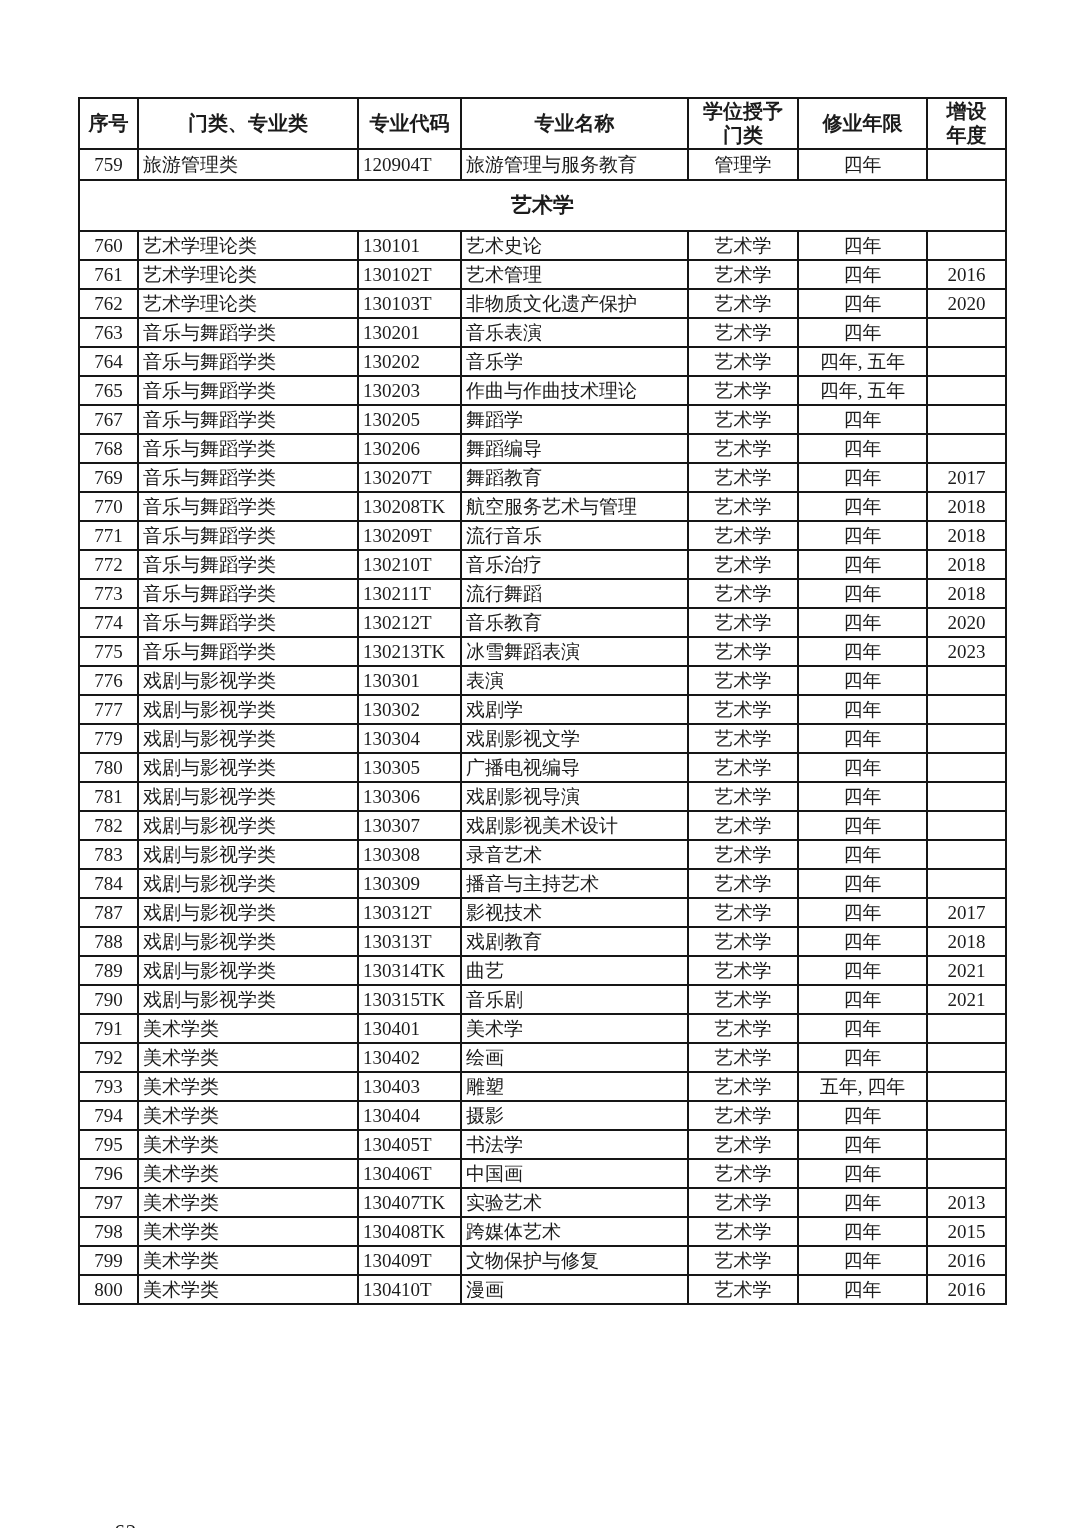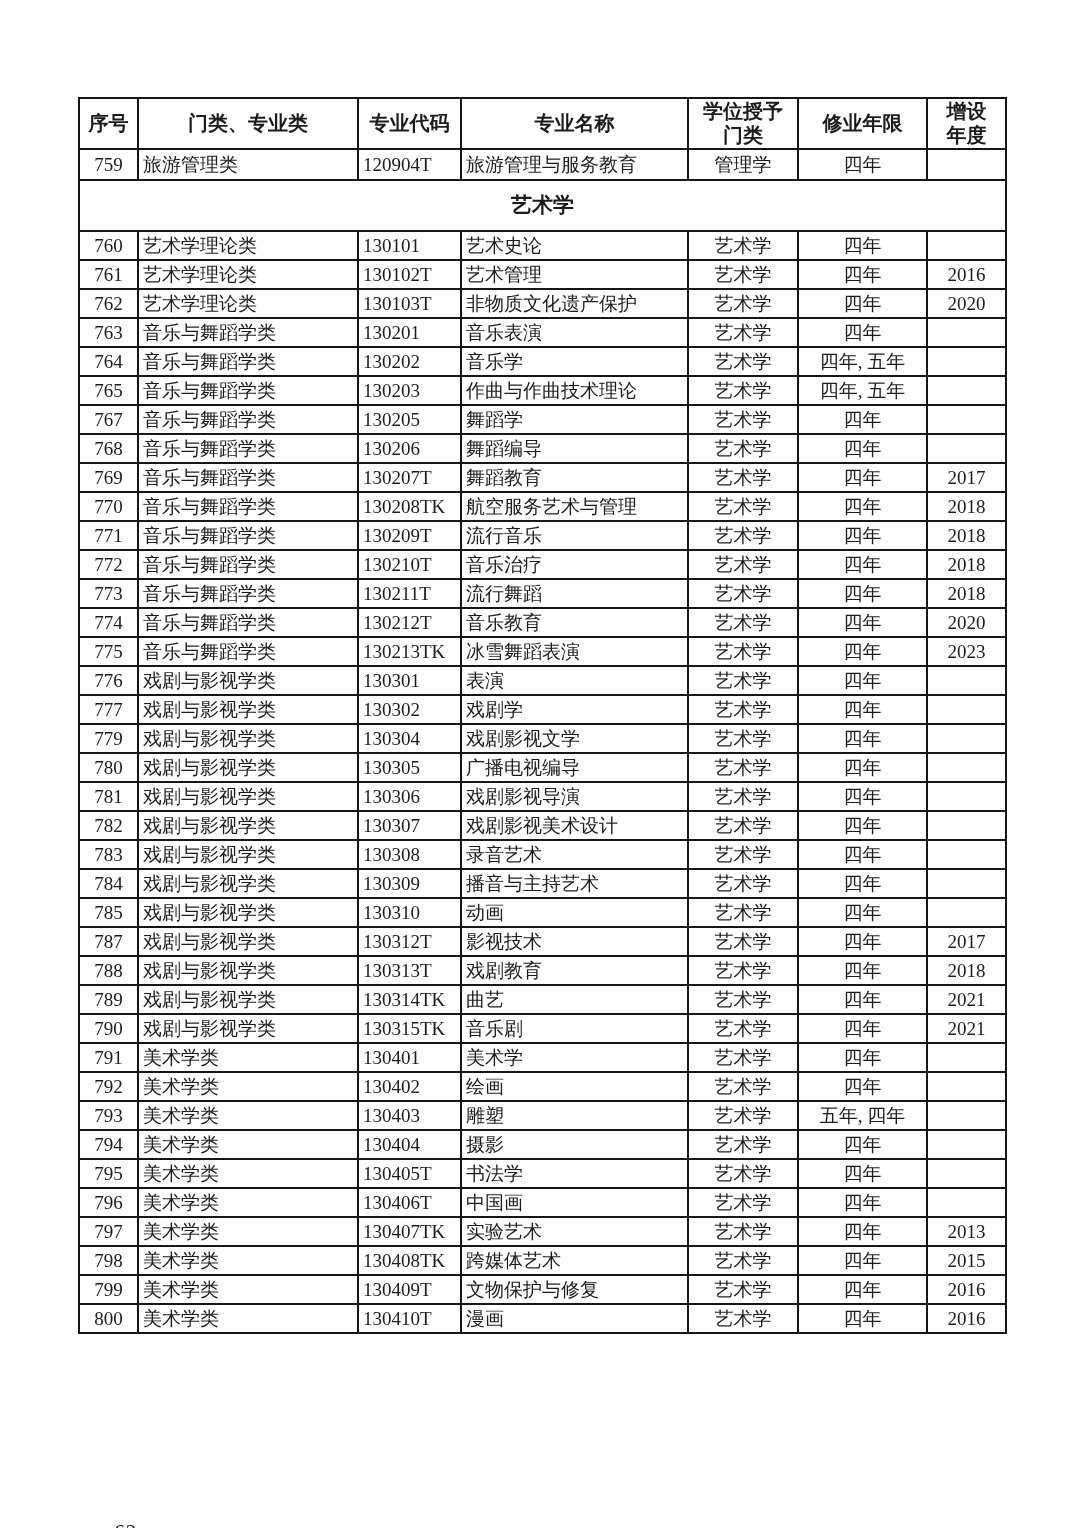--- a/index.html
+++ b/index.html
@@ -310,29 +310,20 @@
         <tr>
           <td class="al-c">784</td>
           <td class="al-l">戏剧与影视学类</td>
           <td class="al-l">130309</td>
           <td class="al-l">播音与主持艺术</td>
           <td class="al-c">艺术学</td>
           <td class="al-c">四年</td>
           <td class="al-c"></td>
         </tr>
         <tr>
-          <td class="al-c">785</td>
-          <td class="al-l">戏剧与影视学类</td>
-          <td class="al-l">130310</td>
-          <td class="al-l">动画</td>
-          <td class="al-c">艺术学</td>
-          <td class="al-c">四年</td>
-          <td class="al-c"></td>
-        </tr>
-        <tr>
           <td class="al-c">787</td>
           <td class="al-l">戏剧与影视学类</td>
           <td class="al-l">130312T</td>
           <td class="al-l">影视技术</td>
           <td class="al-c">艺术学</td>
           <td class="al-c">四年</td>
           <td class="al-c">2017</td>
         </tr>
         <tr>
           <td class="al-c">788</td>

